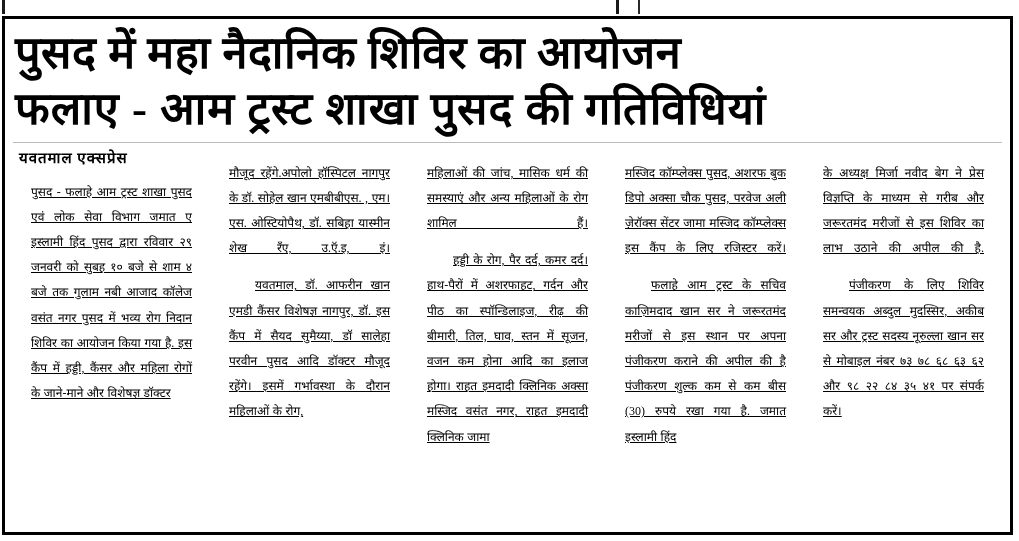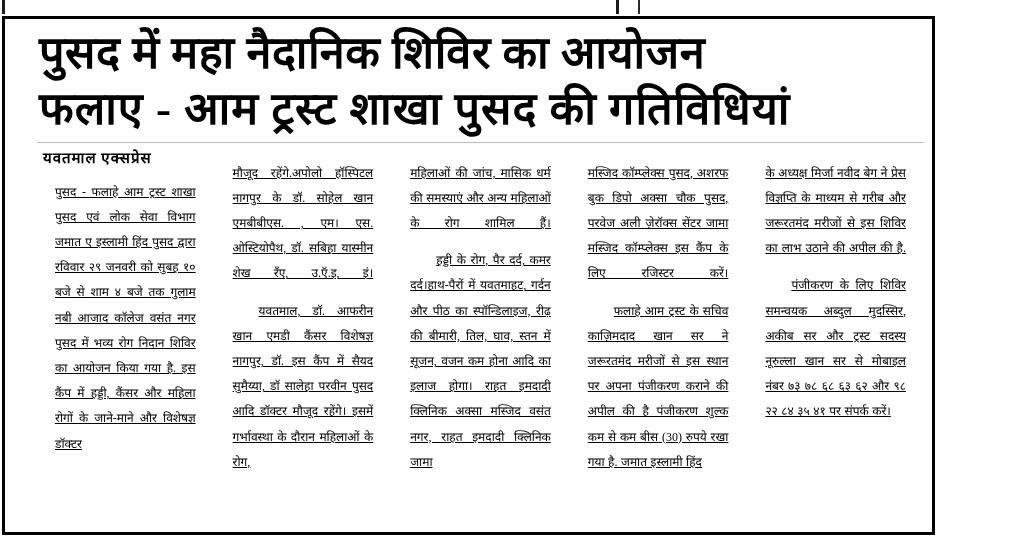--- a/index.html
+++ b/index.html
@@ -50,26 +50,25 @@
     color: #9a9a9a;
     letter-spacing: 2px;
     white-space: nowrap;
   }
 
   
   .frame {
     position: absolute;
     left: 2px;
     top: 16px;
-    width: 933px;
+    width: 1011px;
     height: 519px;
     border: 3px solid #000000;
     box-sizing: border-box;
     background: #ffffff;
-    padding-left: 24px;
   }
 
   
   .headline {
     padding: 6px 10px 2px 10px;
   }
   .headline-line {
     font-family: "Liberation Serif", "DejaVu Serif", serif;
     font-weight: bold;
     font-size: 45px;
@@ -168,21 +167,21 @@
         <p class="para last">पुसद - फलाहे आम ट्रस्ट शाखा पुसद एवं लोक सेवा विभाग जमात ए इस्लामी हिंद पुसद द्वारा रविवार २९ जनवरी को सुबह १० बजे से शाम ४ बजे तक गुलाम नबी आजाद कॉलेज वसंत नगर पुसद में भव्य रोग निदान शिविर का आयोजन किया गया है. इस कैंप में हड्डी, कैंसर और महिला रोगों के जाने-माने और विशेषज्ञ डॉक्टर</p>
       </div>
 
       <div class="col">
         <p class="para">मौजूद रहेंगे.अपोलो हॉस्पिटल नागपुर के डॉ. सोहेल खान एमबीबीएस. , एम। एस. ओस्टियोपैथ, डॉ. सबिहा यास्मीन शेख रँए, उ.ऍ.इ, इं।</p>
         <p class="para indent last">यवतमाल, डॉ. आफरीन खान एमडी कैंसर विशेषज्ञ नागपुर, डॉ. इस कैंप में सैयद सुमैय्या, डॉ सालेहा परवीन पुसद आदि डॉक्टर मौजूद रहेंगे। इसमें गर्भावस्था के दौरान महिलाओं के रोग,</p>
       </div>
 
       <div class="col">
         <p class="para">महिलाओं की जांच, मासिक धर्म की समस्याएं और अन्य महिलाओं के रोग शामिल हैं।</p>
-        <p class="para indent last">हड्डी के रोग, पैर दर्द, कमर दर्द।हाथ-पैरों में यवतमाहट, गर्दन और पीठ का स्पॉन्डिलाइज, रीढ़ की बीमारी, तिल, घाव, स्तन में सूजन, वजन कम होना आदि का इलाज होगा। राहत इमदादी क्लिनिक अक्सा मस्जिद वसंत नगर, राहत इमदादी क्लिनिक जामा</p>
+        <p class="para indent last">हड्डी के रोग, पैर दर्द, कमर दर्द।हाथ-पैरों में अशरफाहट, गर्दन और पीठ का स्पॉन्डिलाइज, रीढ़ की बीमारी, तिल, घाव, स्तन में सूजन, वजन कम होना आदि का इलाज होगा। राहत इमदादी क्लिनिक अक्सा मस्जिद वसंत नगर, राहत इमदादी क्लिनिक जामा</p>
       </div>
 
       <div class="col">
         <p class="para">मस्जिद कॉम्प्लेक्स पुसद, अशरफ बुक डिपो अक्सा चौक पुसद, परवेज अली ज़ेरॉक्स सेंटर जामा मस्जिद कॉम्प्लेक्स इस कैंप के लिए रजिस्टर करें।</p>
         <p class="para indent last">फलाहे आम ट्रस्ट के सचिव काज़िमदाद खान सर ने जरूरतमंद मरीजों से इस स्थान पर अपना पंजीकरण कराने की अपील की है पंजीकरण शुल्क कम से कम बीस (30) रुपये रखा गया है. जमात इस्लामी हिंद</p>
       </div>
 
       <div class="col">
         <p class="para">के अध्यक्ष मिर्जा नवीद बेग ने प्रेस विज्ञप्ति के माध्यम से गरीब और जरूरतमंद मरीजों से इस शिविर का लाभ उठाने की अपील की है.</p>
         <p class="para indent last">पंजीकरण के लिए शिविर समन्वयक अब्दुल मुदस्सिर, अकीब सर और ट्रस्ट सदस्य नूरुल्ला खान सर से मोबाइल नंबर ७३ ७८ ६८ ६३ ६२ और ९८ २२ ८४ ३५ ४१ पर संपर्क करें।</p>

